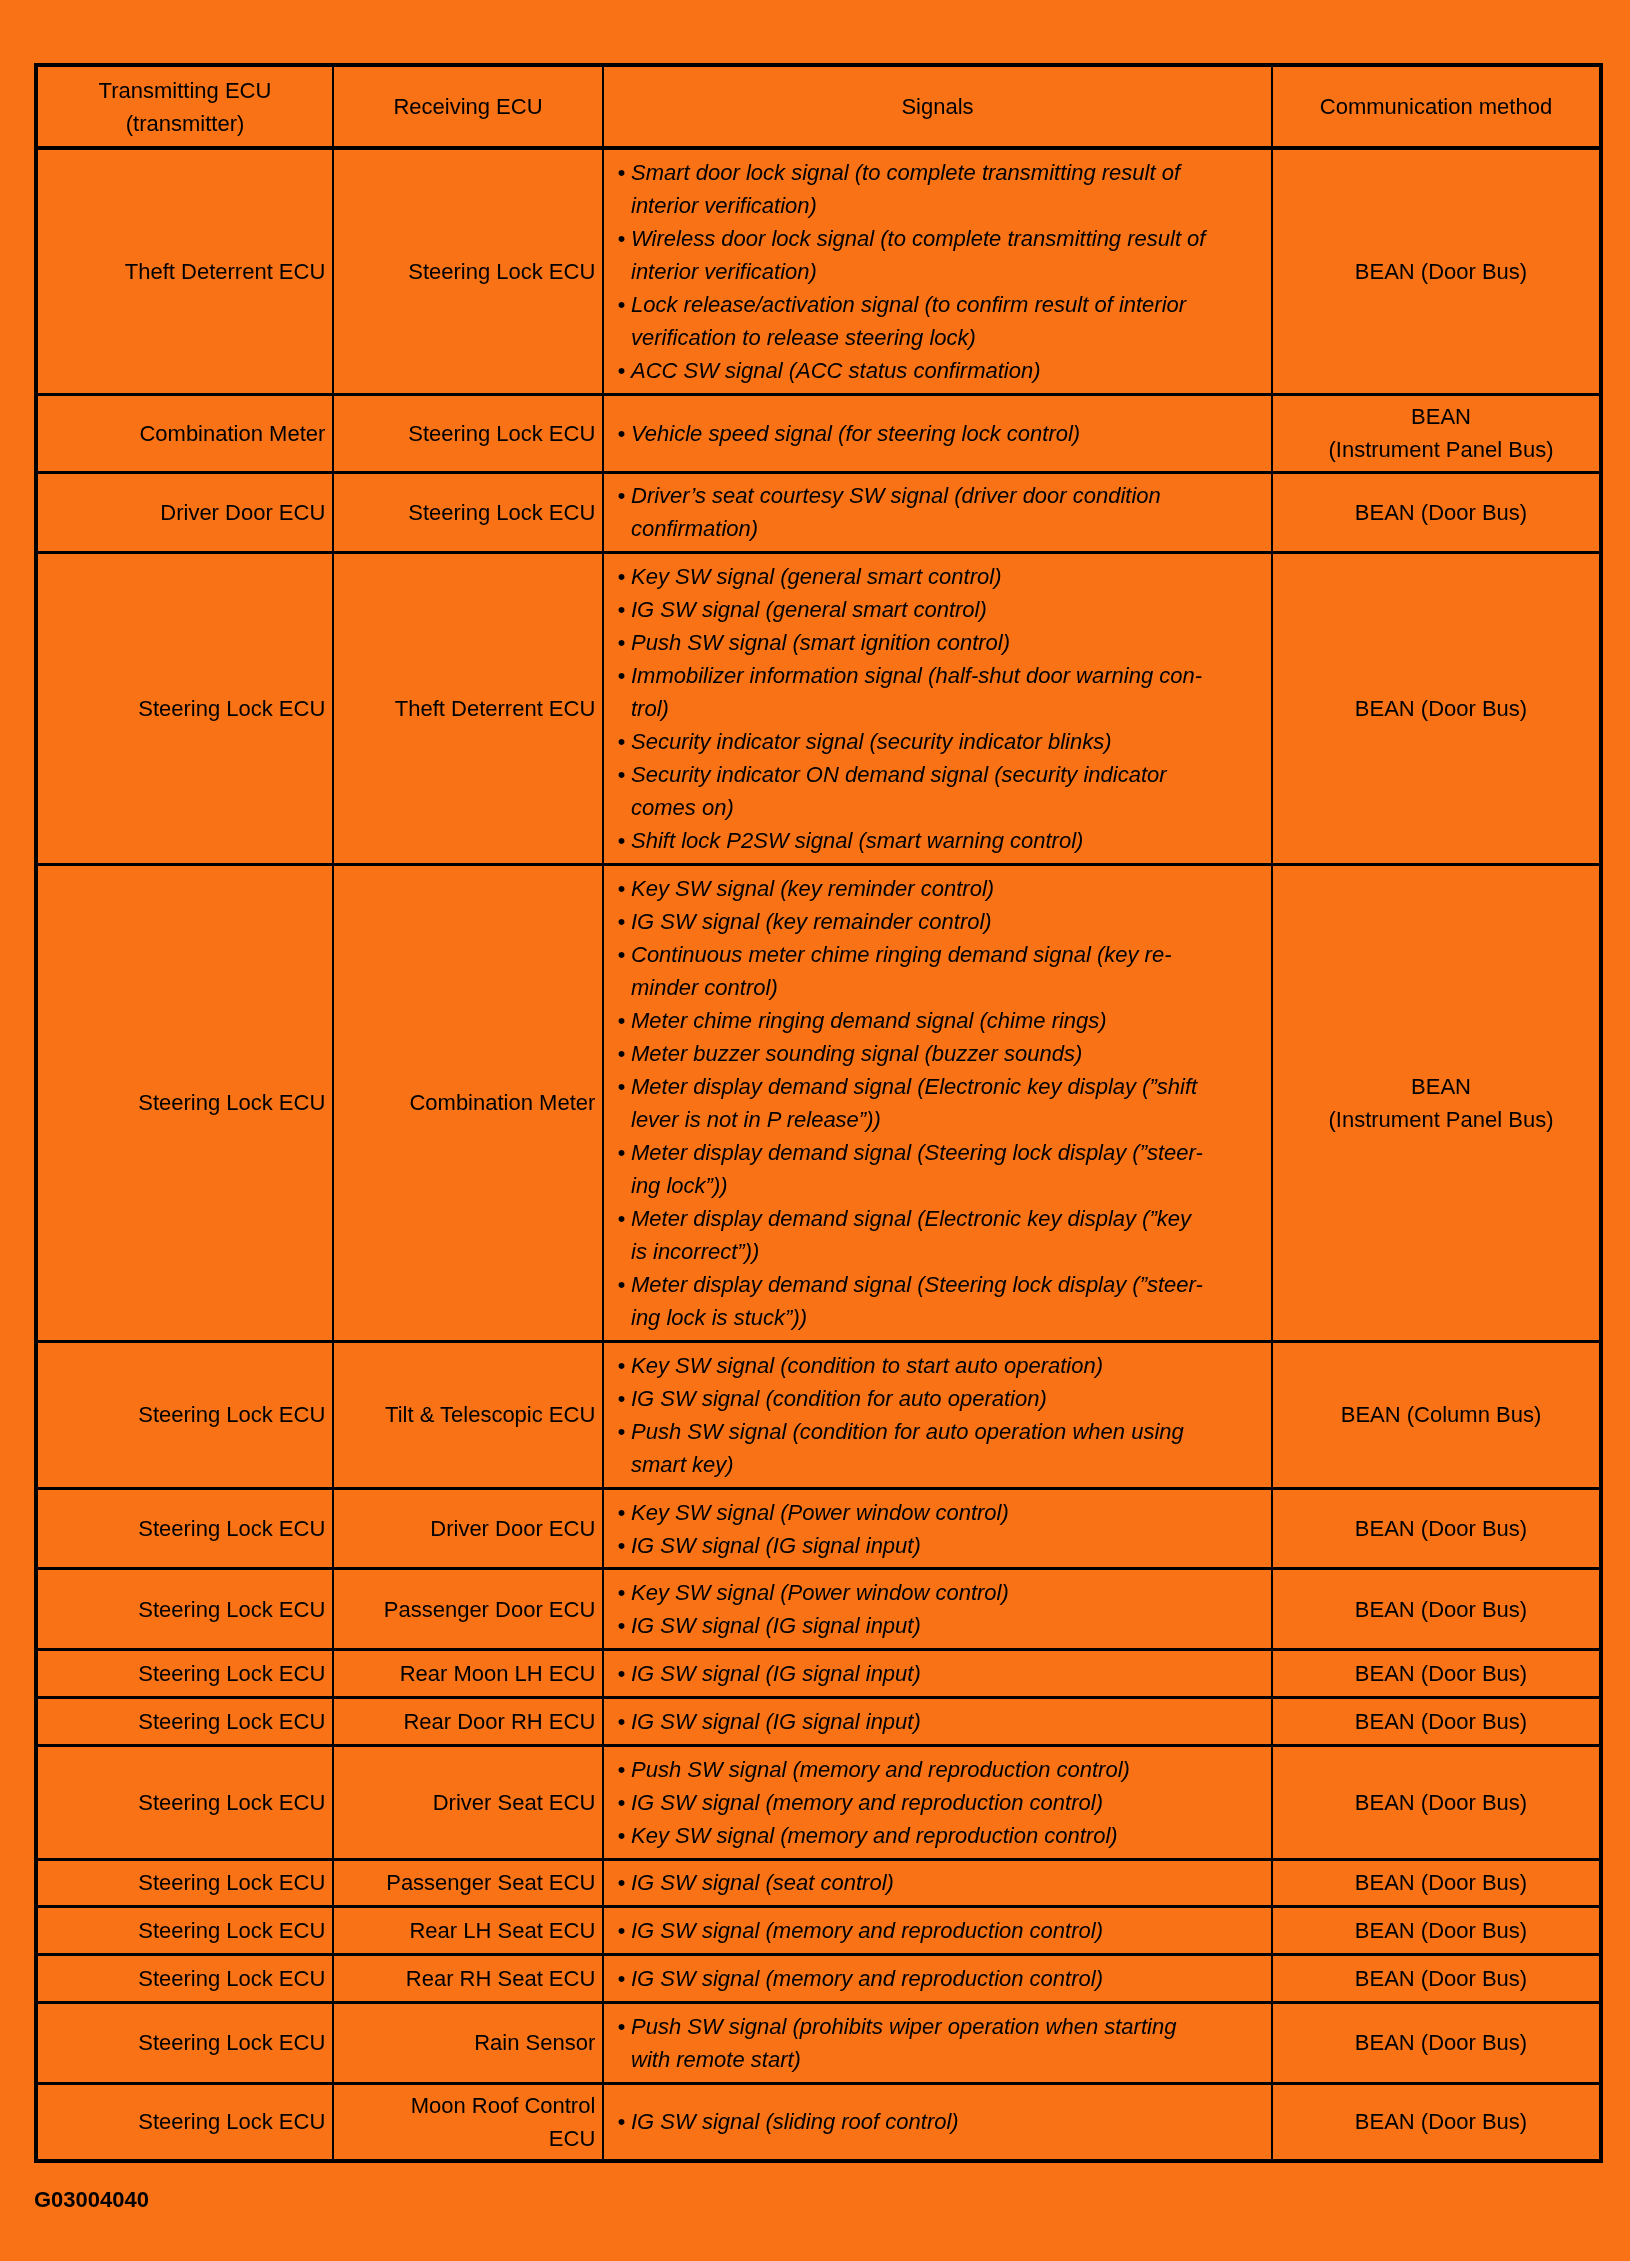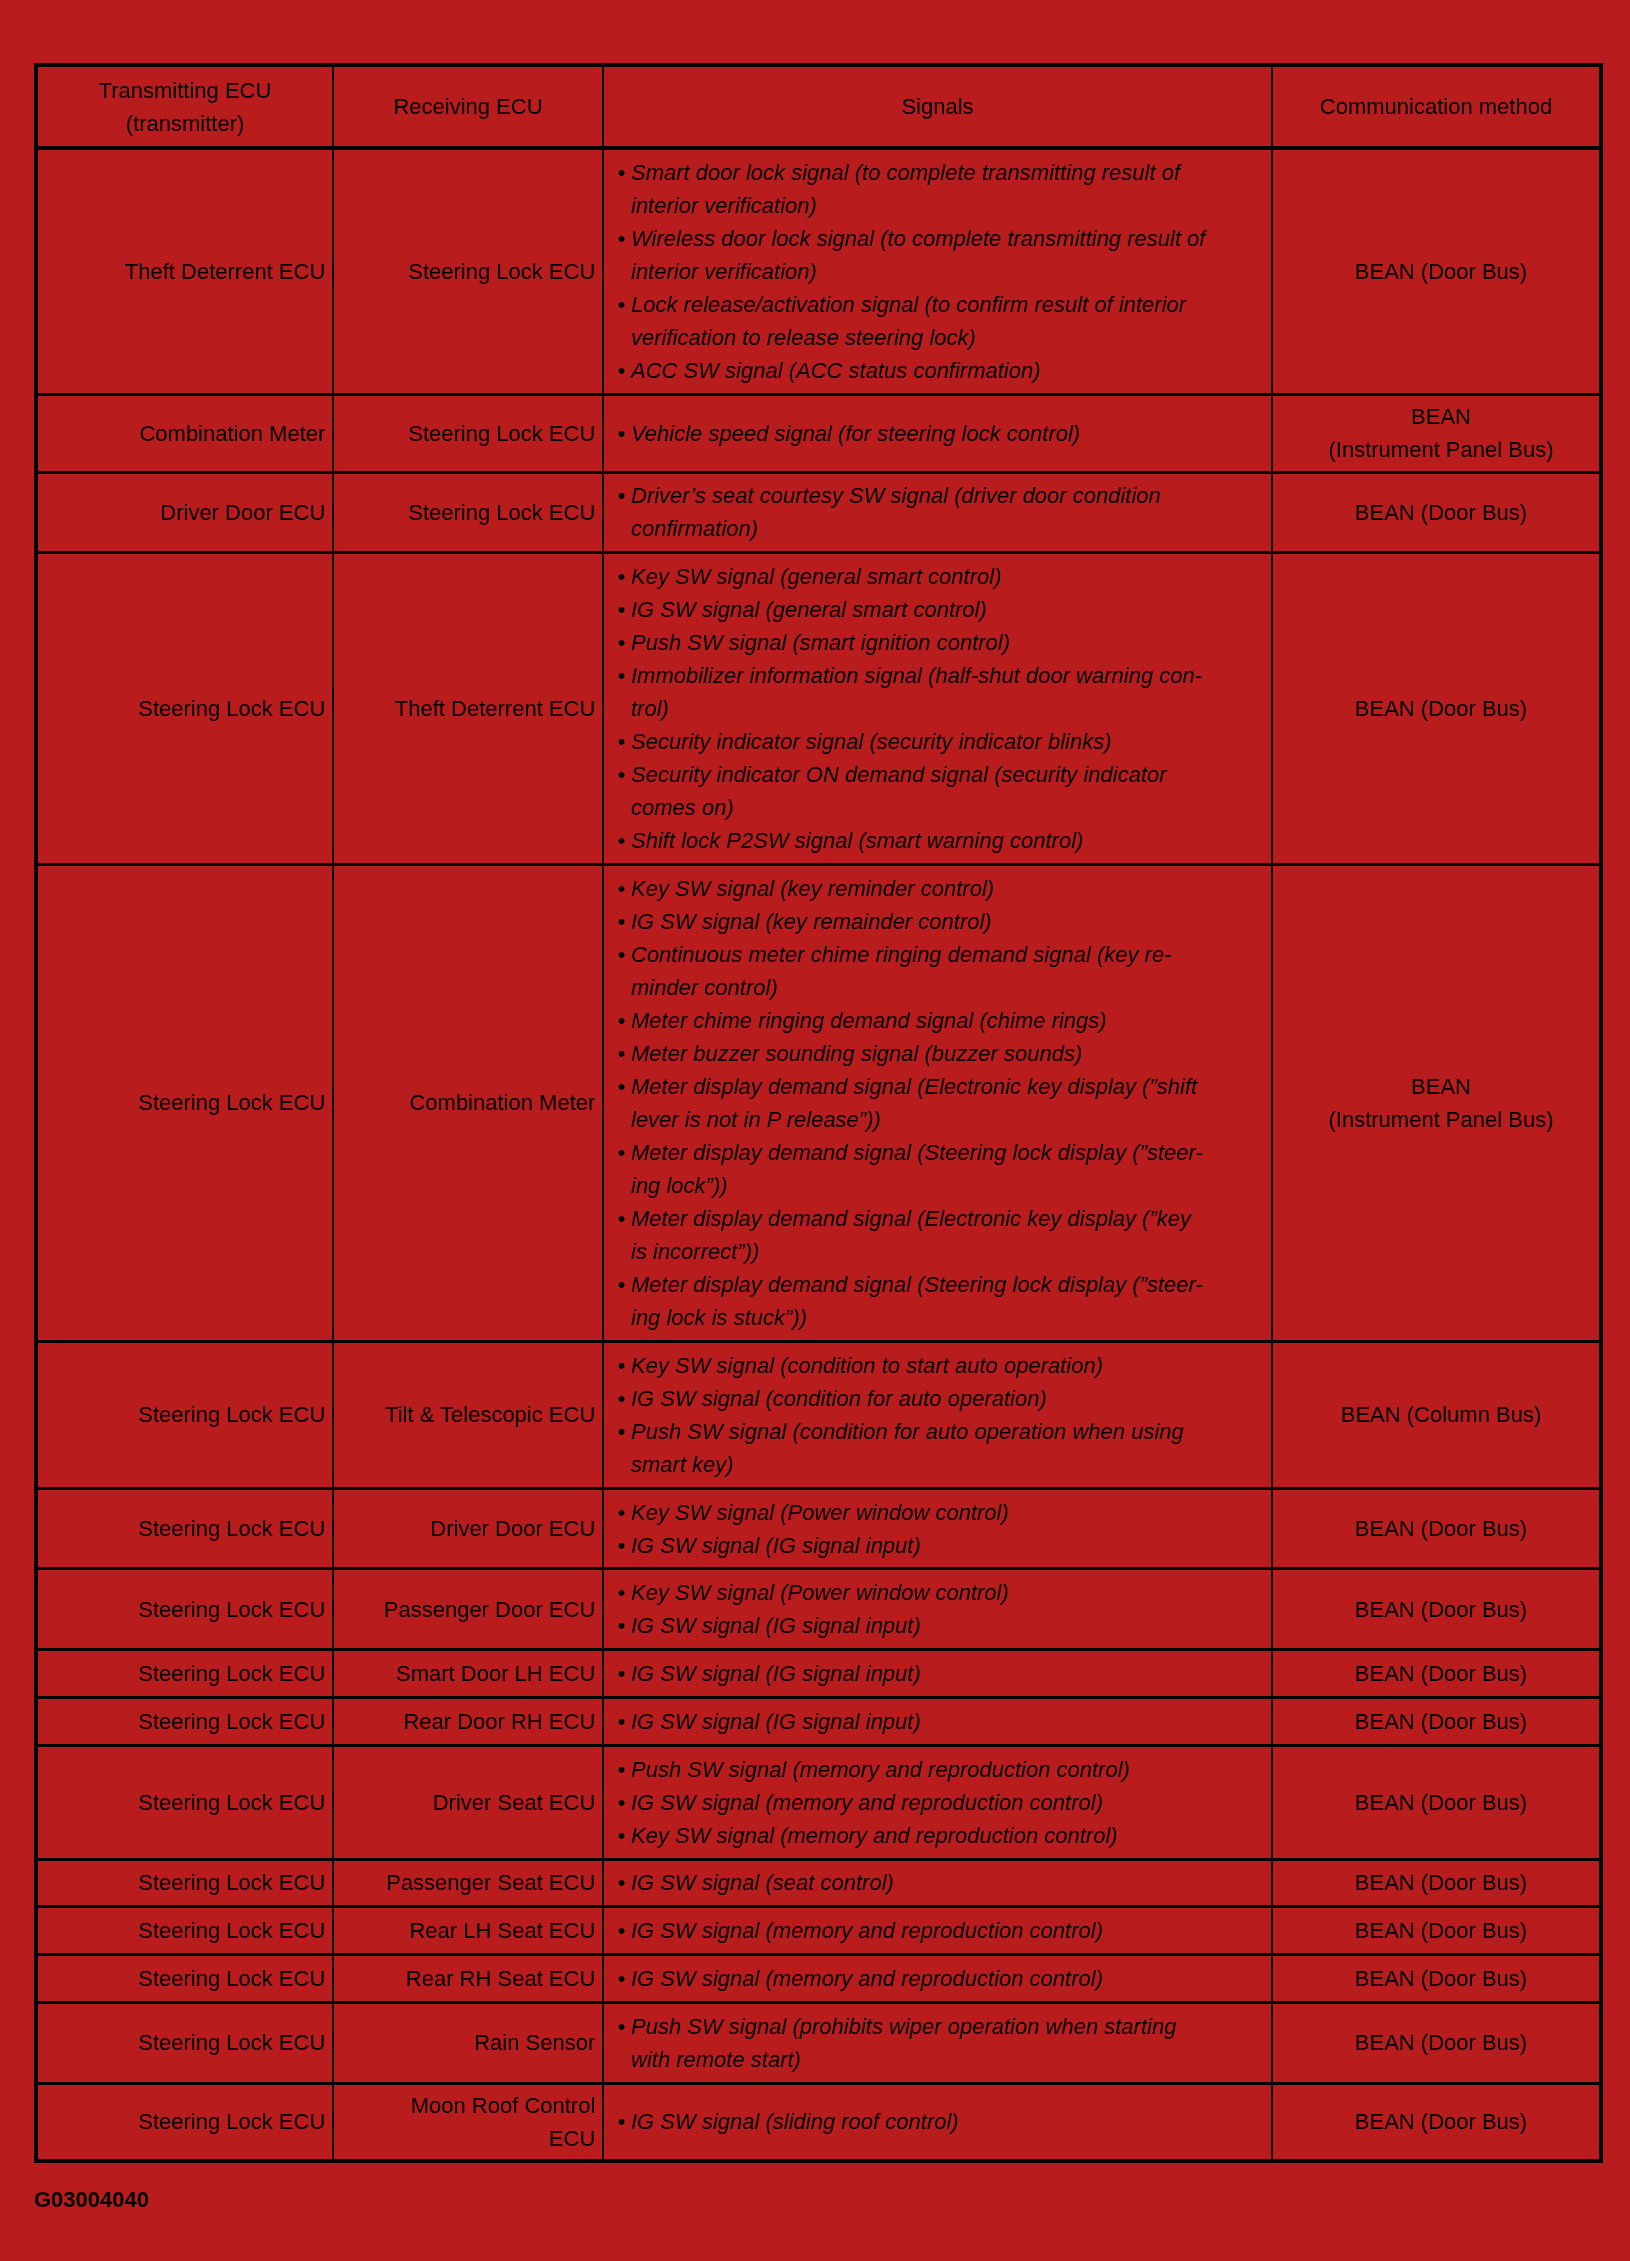--- a/index.html
+++ b/index.html
@@ -12,21 +12,21 @@
     color: #000000;
     font-size: 22px;
     line-height: 33px;
   }
   .page {
     position: relative;
     width: 1631px;
     height: 2261px;
     box-sizing: border-box;
     padding: 63px 32px 0 34px;
-    background: #b91c1c;
+    background: #f97316;
     overflow: hidden;
   }
   table.ecu-table {
     border-collapse: collapse;
     table-layout: fixed;
     width: 1565px;
     border: 4.2px solid #000;
   }
   th, td {
     border-left: 2.5px solid #000;
@@ -284,21 +284,21 @@
               <div class="l">IG SW signal (IG signal input)</div>
             </div>
           </td>
           <td class="method-cell">
             <div>BEAN (Door Bus)</div>
           </td>
         </tr>
         <tr>
           <td class="center">Steering Lock ECU</td>
           <td class="center">
-            <div>Smart Door LH ECU</div>
+            <div>Rear Moon LH ECU</div>
           </td>
           <td class="signals-cell">
             <div class="sig">
               <div class="l">IG SW signal (IG signal input)</div>
             </div>
           </td>
           <td class="method-cell">
             <div>BEAN (Door Bus)</div>
           </td>
         </tr>

